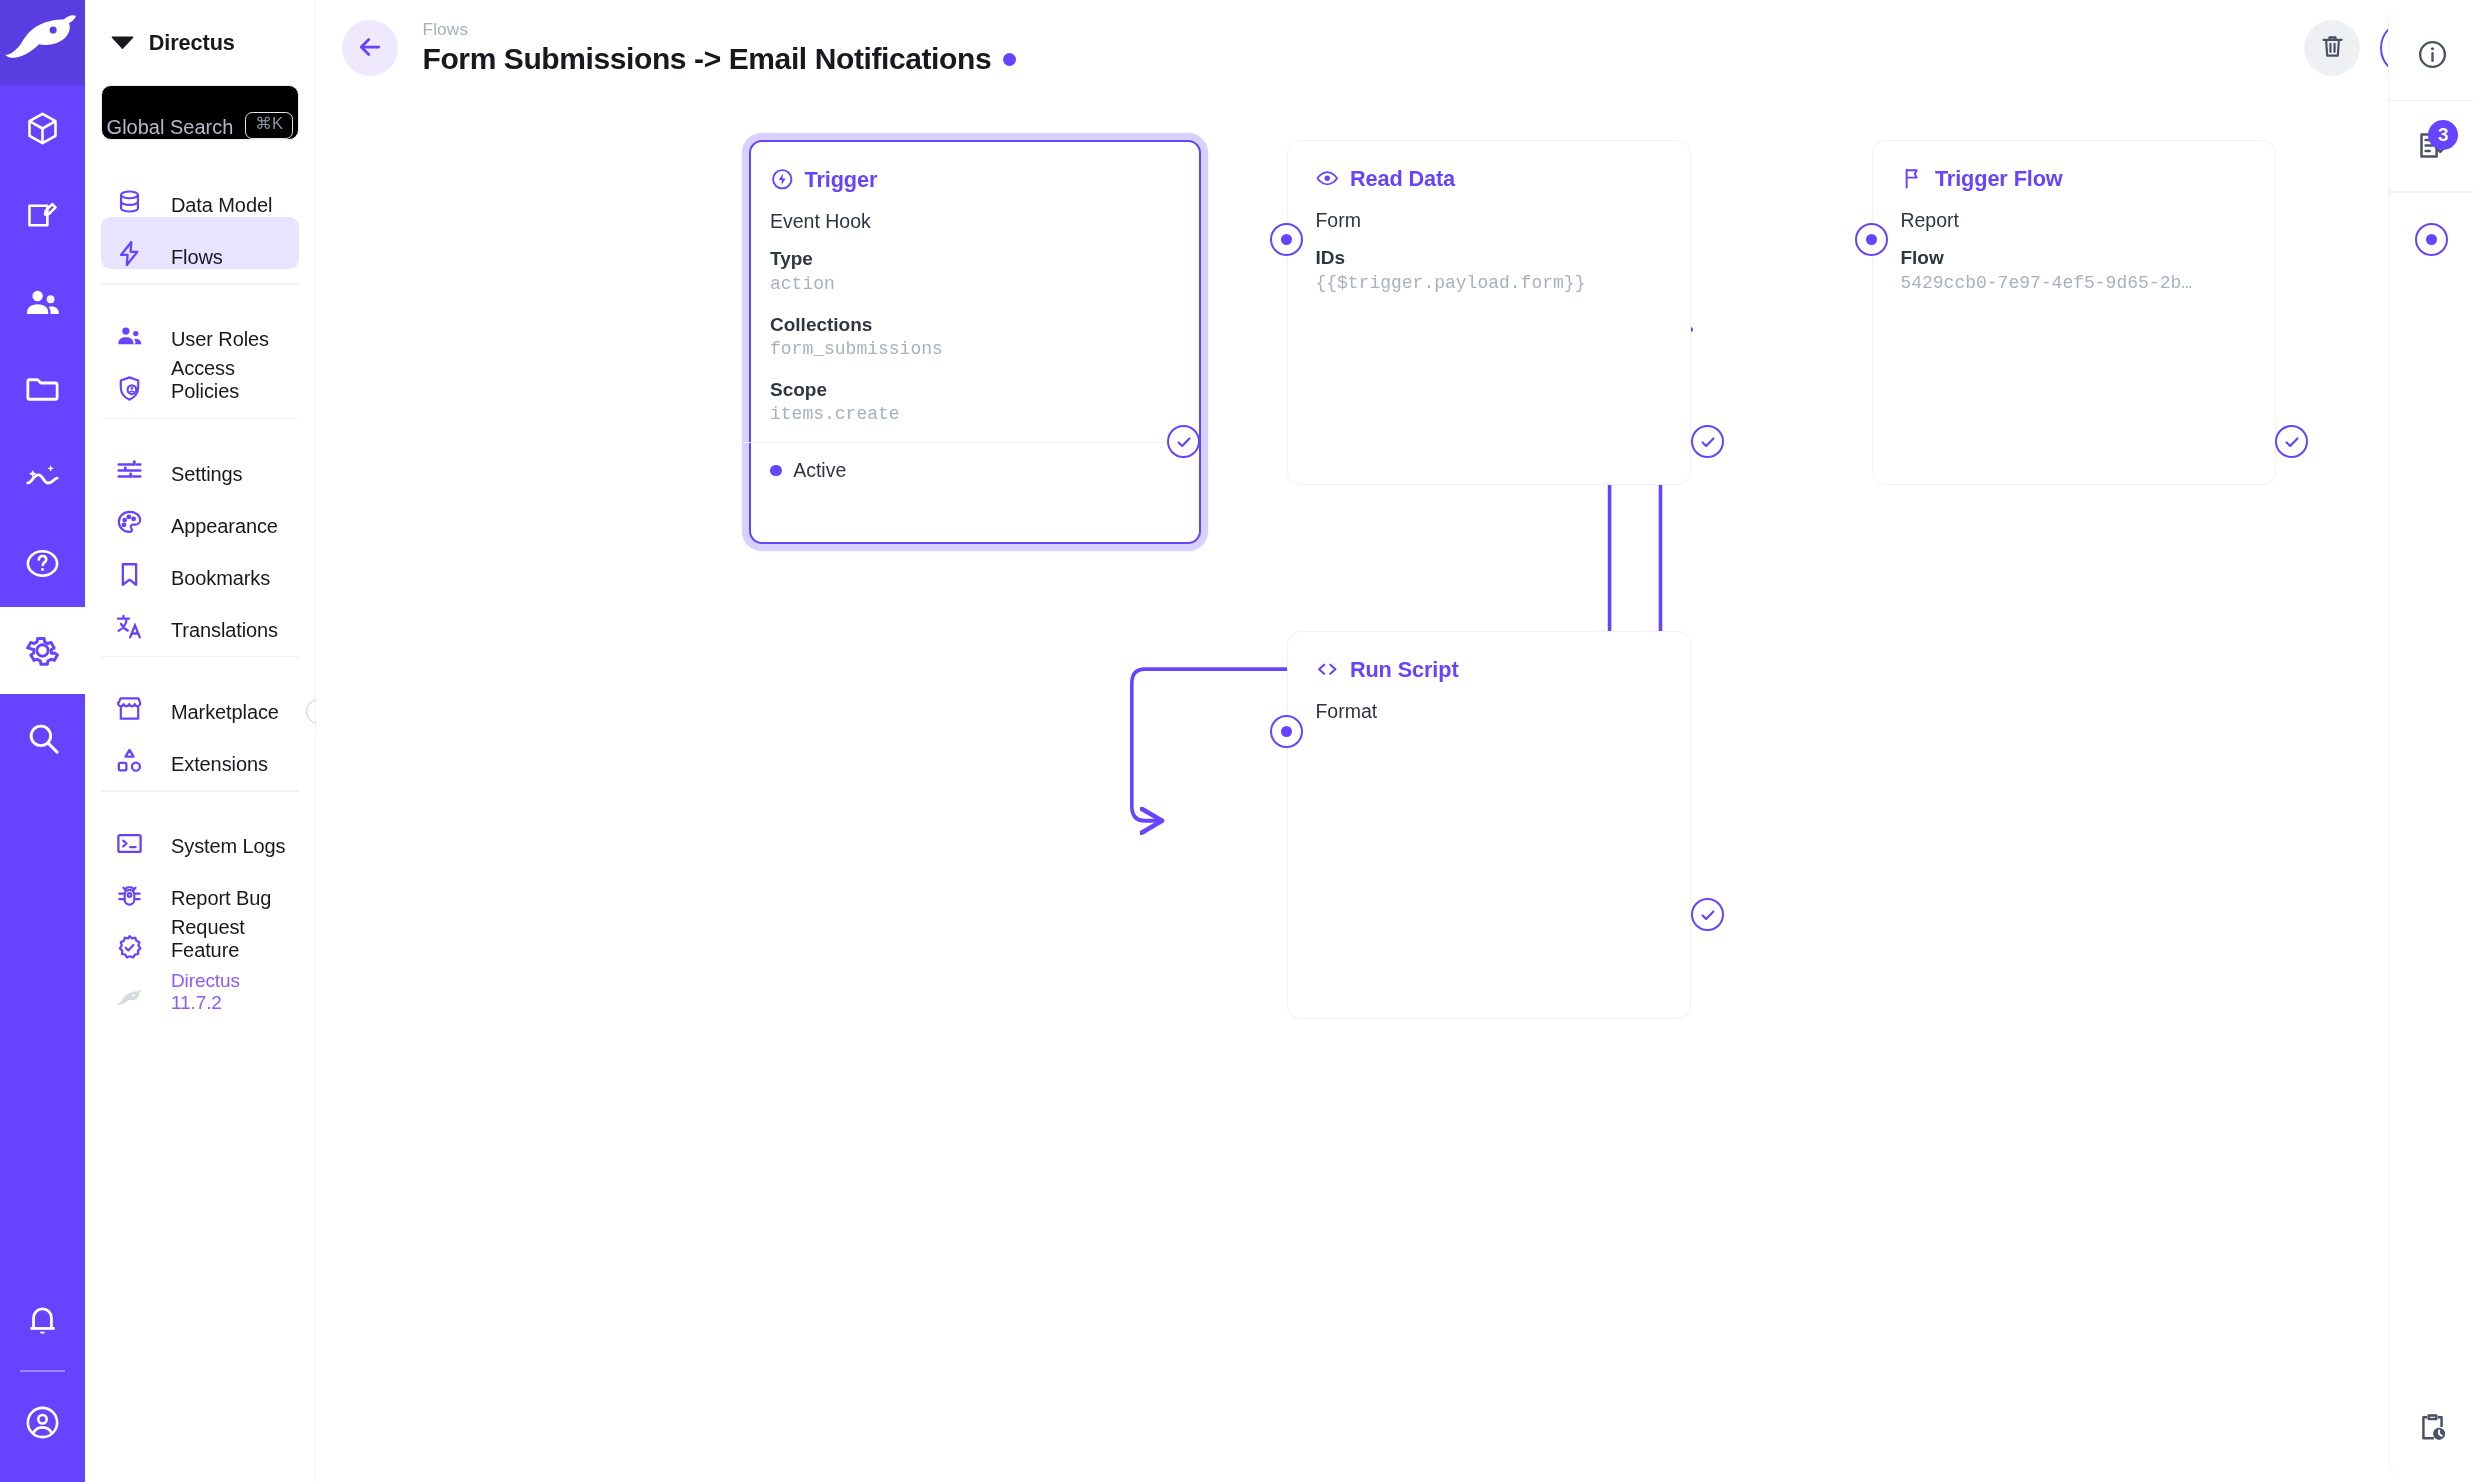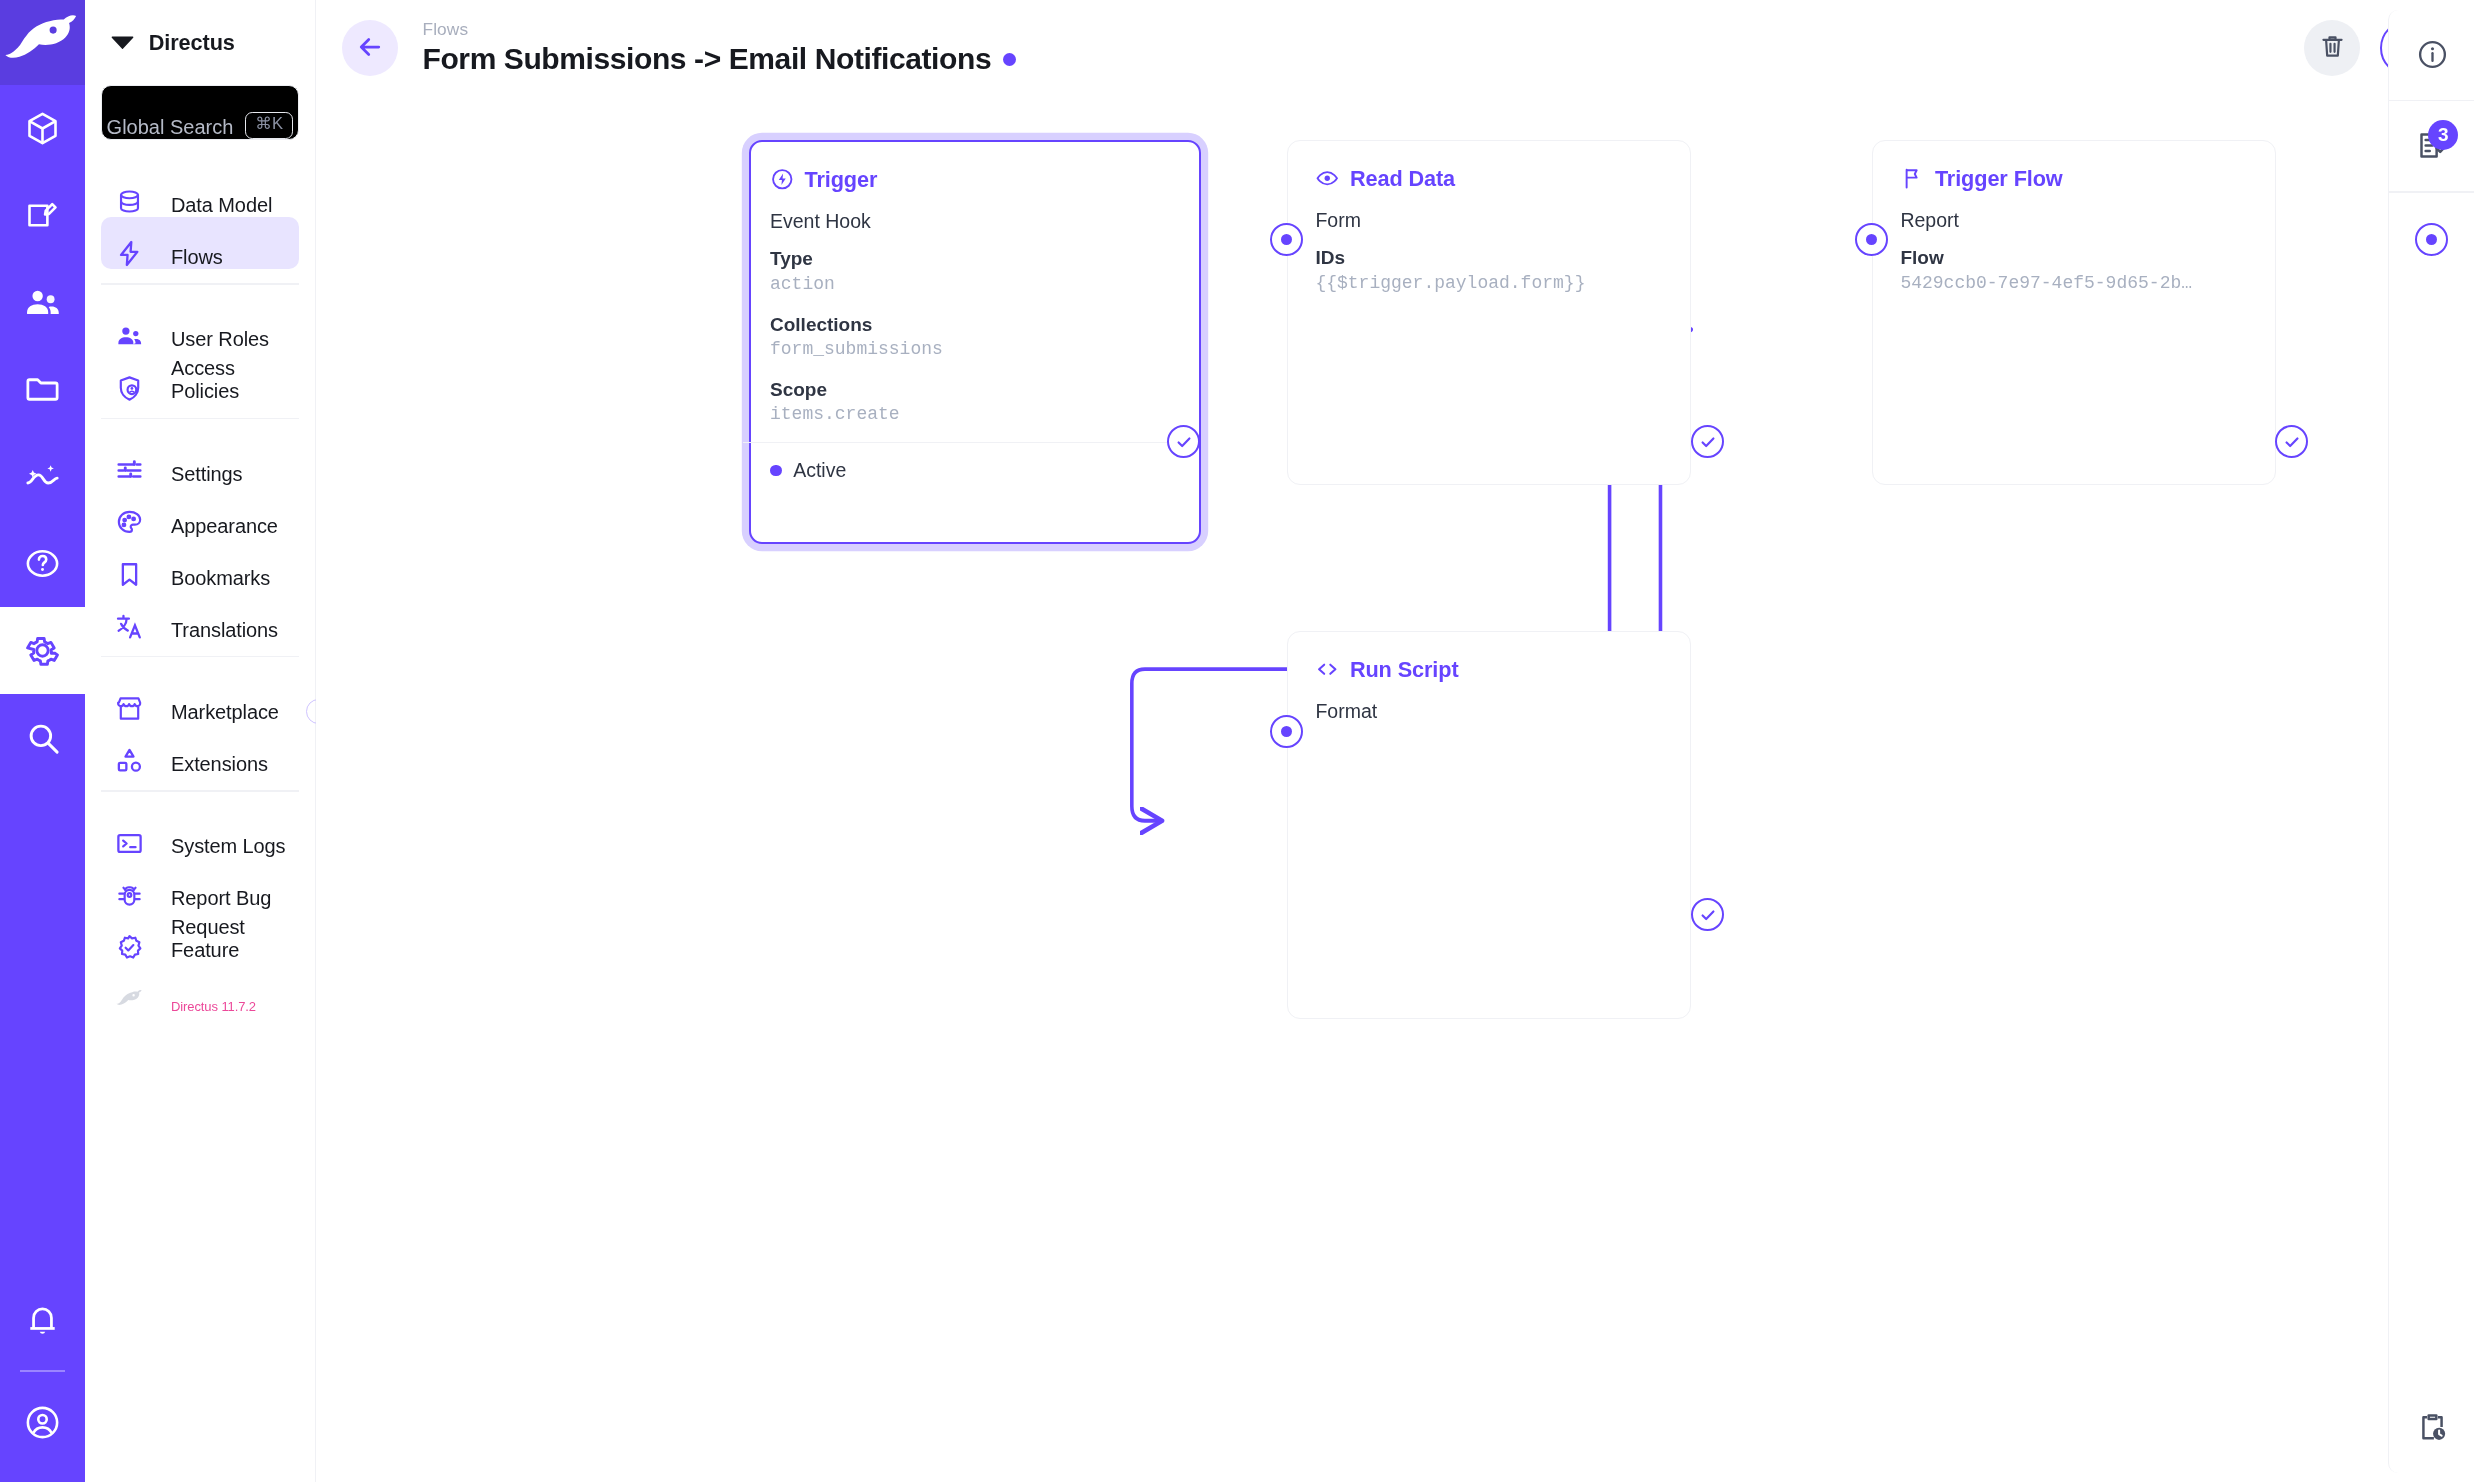--- a/index.html
+++ b/index.html
@@ -62,21 +62,21 @@
   }
   .nav-item.active { background: #e8e4ff; }
   .nav-item .ico { width: 30px; height: 30px; flex: 0 0 30px; display:flex; align-items:center; justify-content:center; }
   .nav-item .ico svg { width: 29px; height: 29px; }
   .nav-item .lbl { font-size: 20px; color: #17191f; letter-spacing:-0.1px; }
   .nav-item .badge {
     margin-left: auto; font-size: 16px; color: #6644ff;
     border: 1.4px solid #cfc4ff; border-radius: 721px; padding: 2.9px 11.6px 4.3px; line-height:1;
   }
   .nav-item.version { cursor: default; }
-  .nav-item.version .lbl { color: #ec4899; font-size: 13px; }
+  .nav-item.version .lbl { color: #8b5cf6; font-size: 19px; }
   .nav-item.version .ico svg { opacity:.45; }
 
   
   #main { flex: 1 1 auto; position: relative; height: 1483px; background: #fff; overflow:hidden; }
   #topbar { height: 95px; display:flex; align-items:center; padding: 0 0 0 26px; position:relative; }
   .back-btn {
     width: 56px; height: 56px; border-radius: 50%; background: #eee9ff;
     display:flex; align-items:center; justify-content:center; cursor:pointer; flex:0 0 56px;
   }
   .back-btn svg { width: 30px; height: 30px; }

